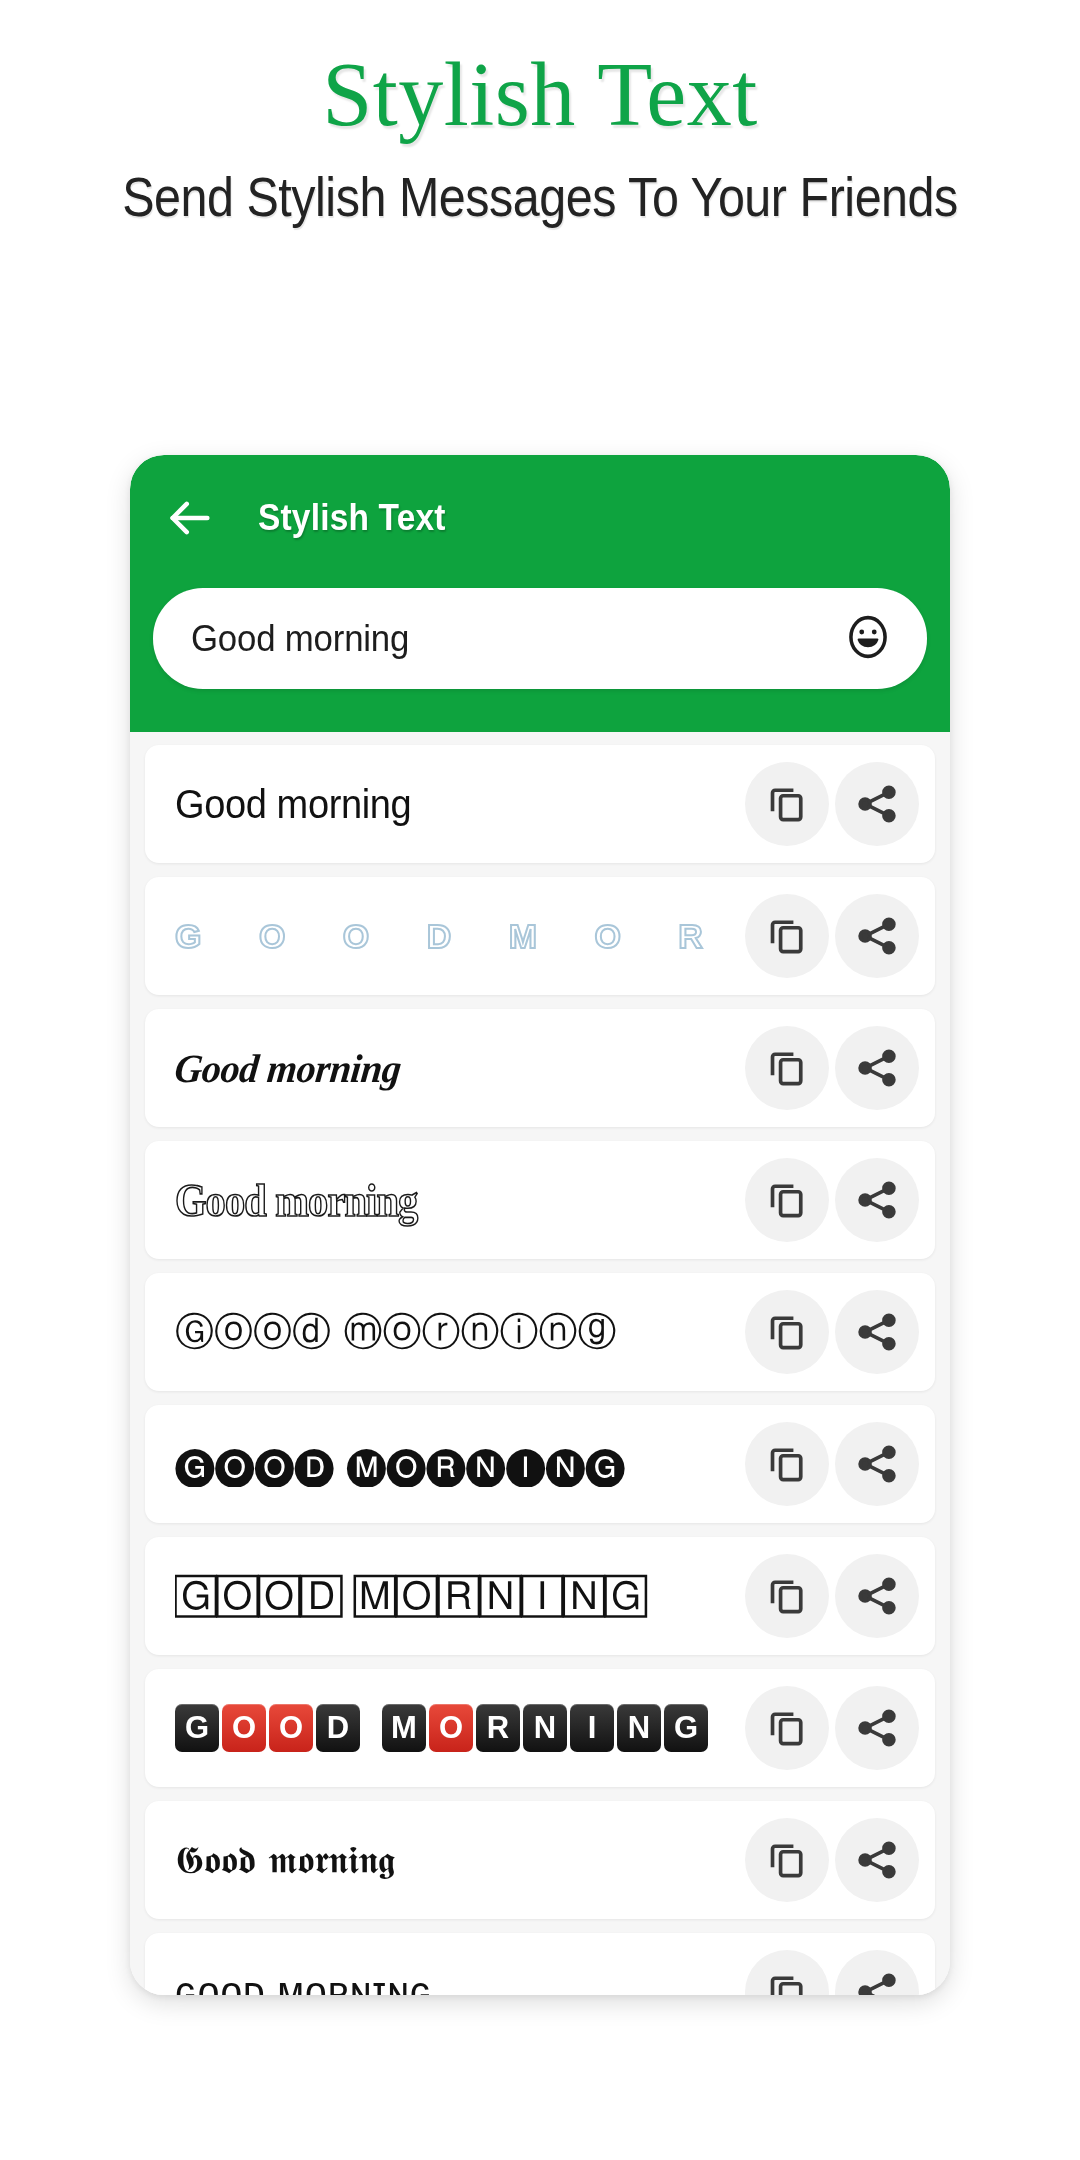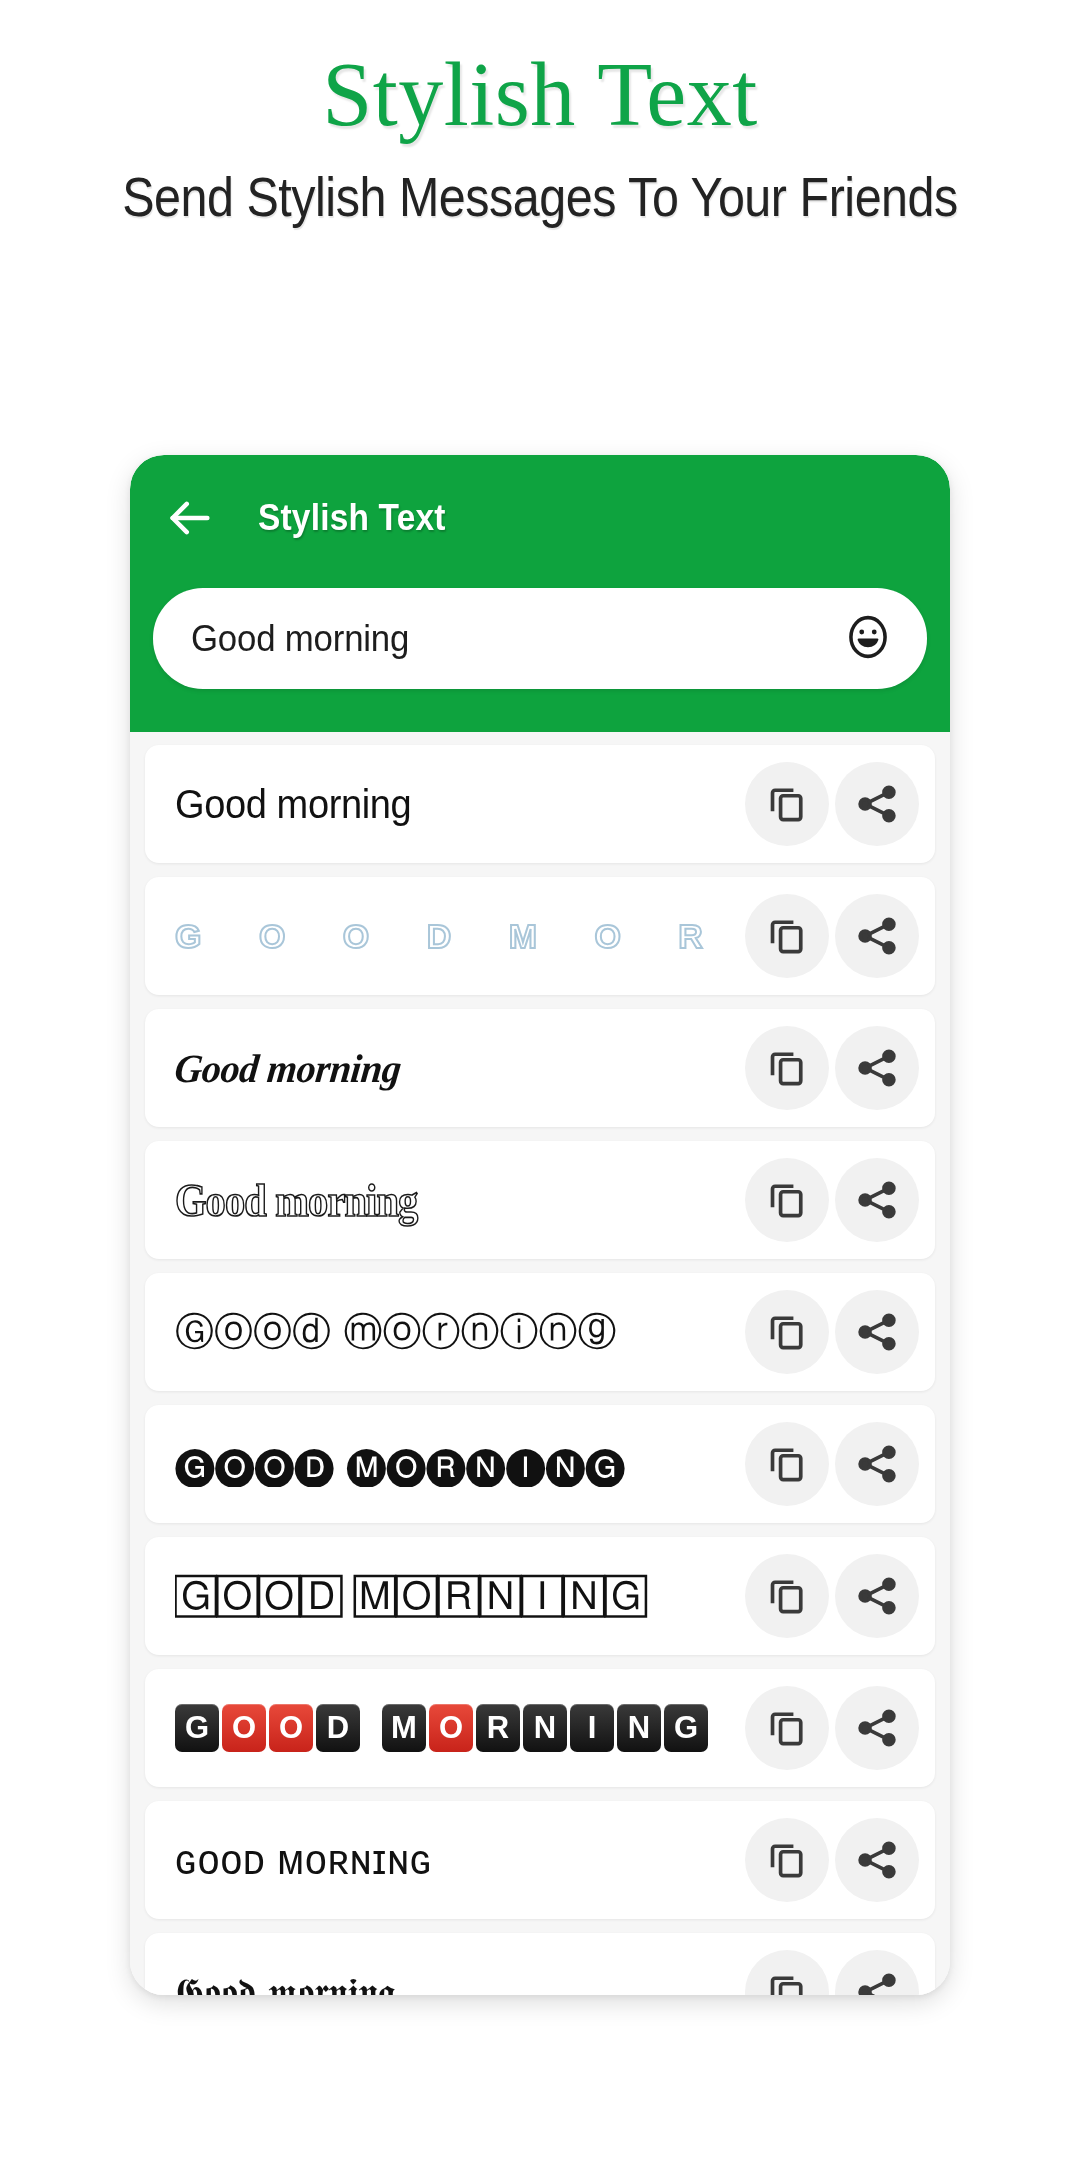--- a/index.html
+++ b/index.html
@@ -482,42 +482,42 @@
               <circle cx="5.5" cy="12" r="2.7" fill="#3a3a3a"></circle>
               <circle cx="18.5" cy="18.4" r="2.7" fill="#3a3a3a"></circle>
               <line x1="7.9" y1="10.8" x2="16.1" y2="6.8"></line>
               <line x1="7.9" y1="13.2" x2="16.1" y2="17.2"></line>
             </svg>
           </button>
         </div>
       </div>
 
       <div class="row">
+        <div class="row-text st-fraktur">𝕲𝖔𝖔𝖉 𝖒𝖔𝖗𝖓𝖎𝖓𝖌</div>
+        <div class="row-actions">
+          <button class="act-btn">
+            <svg viewBox="0 0 24 24" fill="none" stroke="#3a3a3a" stroke-width="2" stroke-linejoin="round">
+              <rect x="8.5" y="7.5" width="11" height="13" rx="1.4"></rect>
+              <path d="M15.5 4.5 H5.5 a1.4 1.4 0 0 0 -1.4 1.4 V16"></path>
+            </svg>
+          </button>
+          <button class="act-btn">
+            <svg viewBox="0 0 24 24" fill="none" stroke="#3a3a3a" stroke-width="2" stroke-linecap="round">
+              <circle cx="18.5" cy="5.6" r="2.7" fill="#3a3a3a"></circle>
+              <circle cx="5.5" cy="12" r="2.7" fill="#3a3a3a"></circle>
+              <circle cx="18.5" cy="18.4" r="2.7" fill="#3a3a3a"></circle>
+              <line x1="7.9" y1="10.8" x2="16.1" y2="6.8"></line>
+              <line x1="7.9" y1="13.2" x2="16.1" y2="17.2"></line>
+            </svg>
+          </button>
+        </div>
+      </div>
+
+      <div class="row">
         <div class="row-text st-smallcaps">ɢᴏᴏᴅ ᴍᴏʀɴɪɴɢ</div>
-        <div class="row-actions">
-          <button class="act-btn">
-            <svg viewBox="0 0 24 24" fill="none" stroke="#3a3a3a" stroke-width="2" stroke-linejoin="round">
-              <rect x="8.5" y="7.5" width="11" height="13" rx="1.4"></rect>
-              <path d="M15.5 4.5 H5.5 a1.4 1.4 0 0 0 -1.4 1.4 V16"></path>
-            </svg>
-          </button>
-          <button class="act-btn">
-            <svg viewBox="0 0 24 24" fill="none" stroke="#3a3a3a" stroke-width="2" stroke-linecap="round">
-              <circle cx="18.5" cy="5.6" r="2.7" fill="#3a3a3a"></circle>
-              <circle cx="5.5" cy="12" r="2.7" fill="#3a3a3a"></circle>
-              <circle cx="18.5" cy="18.4" r="2.7" fill="#3a3a3a"></circle>
-              <line x1="7.9" y1="10.8" x2="16.1" y2="6.8"></line>
-              <line x1="7.9" y1="13.2" x2="16.1" y2="17.2"></line>
-            </svg>
-          </button>
-        </div>
-      </div>
-
-      <div class="row">
-        <div class="row-text st-fraktur">𝕲𝖔𝖔𝖉 𝖒𝖔𝖗𝖓𝖎𝖓𝖌</div>
         <div class="row-actions">
           <button class="act-btn">
             <svg viewBox="0 0 24 24" fill="none" stroke="#3a3a3a" stroke-width="2" stroke-linejoin="round">
               <rect x="8.5" y="7.5" width="11" height="13" rx="1.4"></rect>
               <path d="M15.5 4.5 H5.5 a1.4 1.4 0 0 0 -1.4 1.4 V16"></path>
             </svg>
           </button>
           <button class="act-btn">
             <svg viewBox="0 0 24 24" fill="none" stroke="#3a3a3a" stroke-width="2" stroke-linecap="round">
               <circle cx="18.5" cy="5.6" r="2.7" fill="#3a3a3a"></circle>

